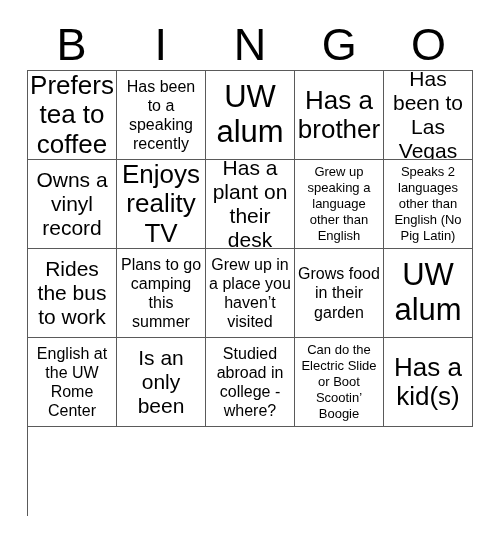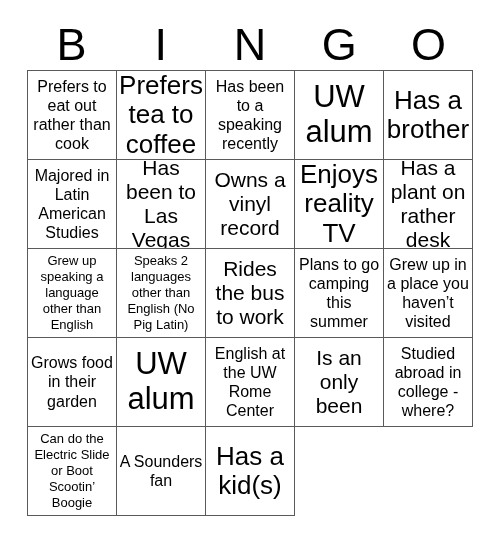--- a/index.html
+++ b/index.html
@@ -83,51 +83,45 @@
   <div class="header-row">
     <div class="header-cell">B</div>
     <div class="header-cell">I</div>
     <div class="header-cell">N</div>
     <div class="header-cell">G</div>
     <div class="header-cell">O</div>
   </div>
 
   <div class="grid">
 
-    <div class="cell fs-sm">
-        <span>Prefers to eat out rather than cook</span>
-      </div>
     <div class="cell fs-lg">
         <span>Prefers tea to coffee</span>
       </div>
     <div class="cell fs-sm">
         <span>Has been to a speaking recently</span>
       </div>
     <div class="cell fs-xl">
         <span>UW alum</span>
       </div>
 
     <div class="cell fs-lg">
         <span>Has a brother</span>
       </div>
-    <div class="cell fs-sm">
-        <span>Majored in Latin American Studies</span>
-      </div>
     <div class="cell fs-md">
         <span>Has been to Las Vegas</span>
       </div>
     <div class="cell fs-md">
         <span>Owns a vinyl record</span>
       </div>
 
     <div class="cell fs-lg">
         <span>Enjoys reality TV</span>
       </div>
     <div class="cell fs-md">
-        <span>Has a plant on rather desk</span>
+        <span>Has a plant on their desk</span>
       </div>
     <div class="cell fs-xs">
         <span>Grew up speaking a language other than English</span>
       </div>
     <div class="cell fs-xs">
         <span>Speaks 2 languages other than English (No Pig Latin)</span>
       </div>
     <div class="cell fs-md">
         <span>Rides the bus to work</span>
       </div>
@@ -150,21 +144,18 @@
 
     <div class="cell fs-md">
         <span>Is an only been</span>
       </div>
     <div class="cell fs-sm">
         <span>Studied abroad in college - where?</span>
       </div>
     <div class="cell fs-xs">
         <span>Can do the Electric Slide or Boot Scootin’ Boogie</span>
       </div>
-    <div class="cell fs-sm">
-        <span>A Sounders fan</span>
-      </div>
     <div class="cell fs-lg">
         <span>Has a kid(s)</span>
       </div>
 
   </div>
 </div>
 
 </body></html>

